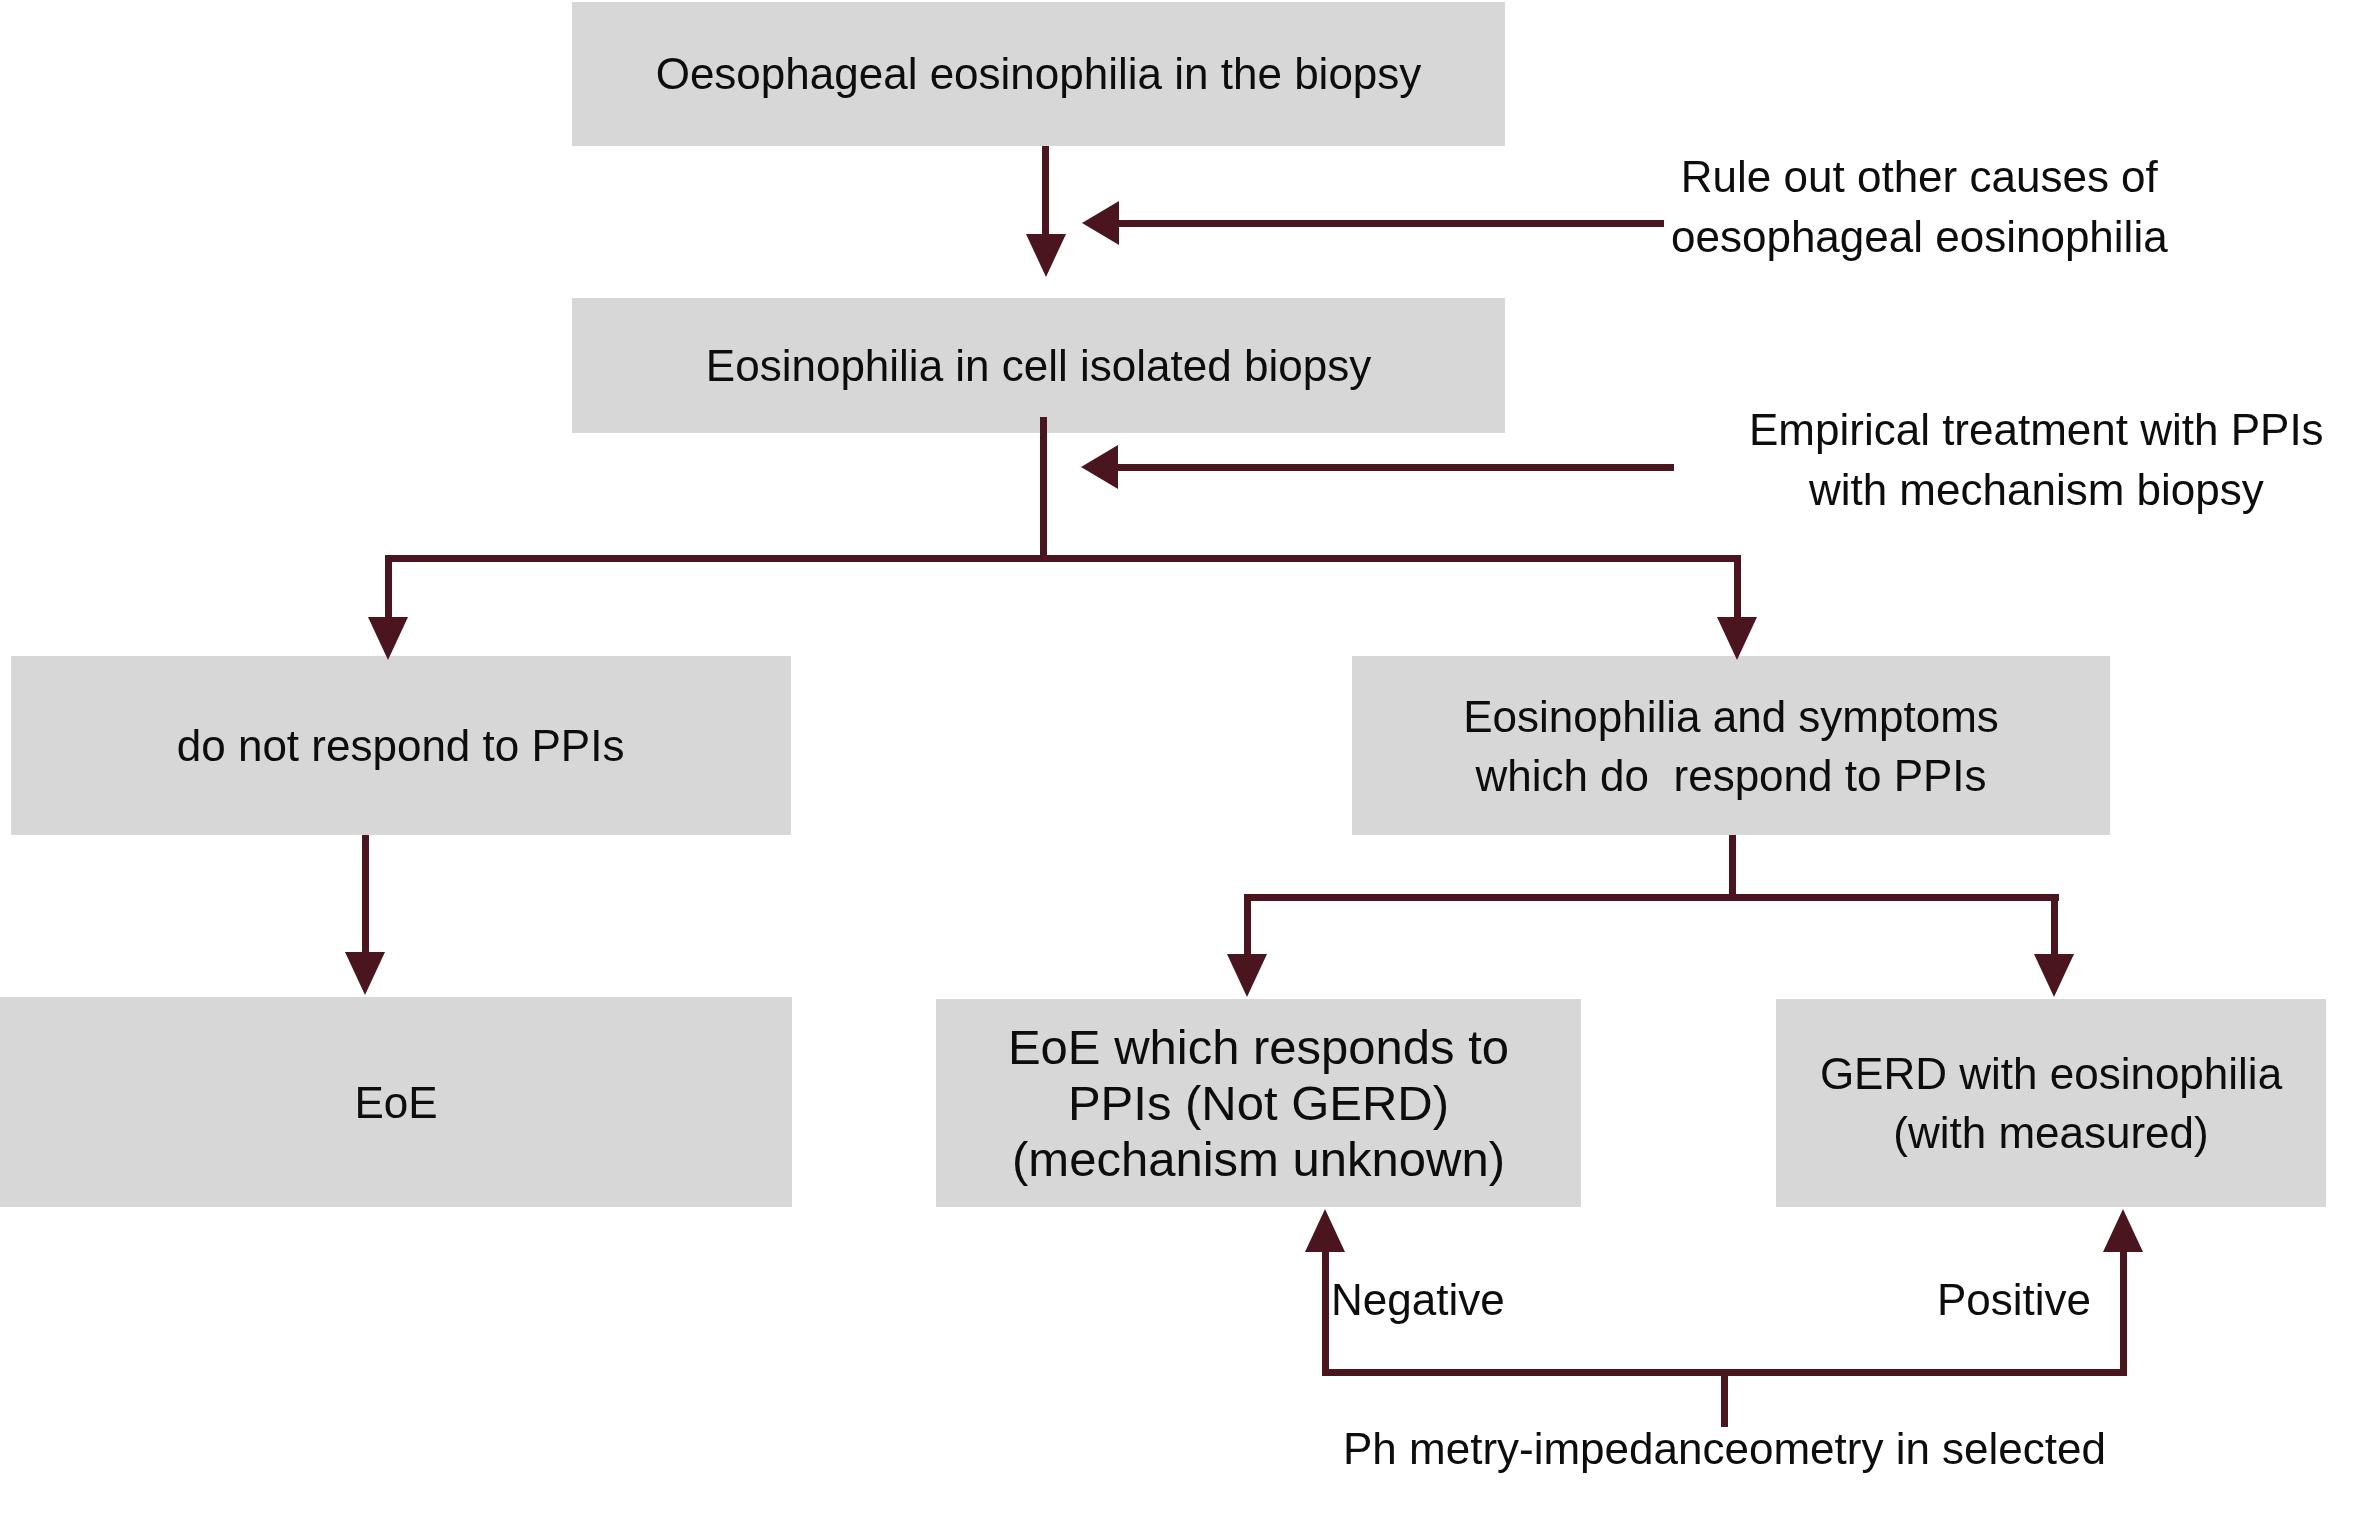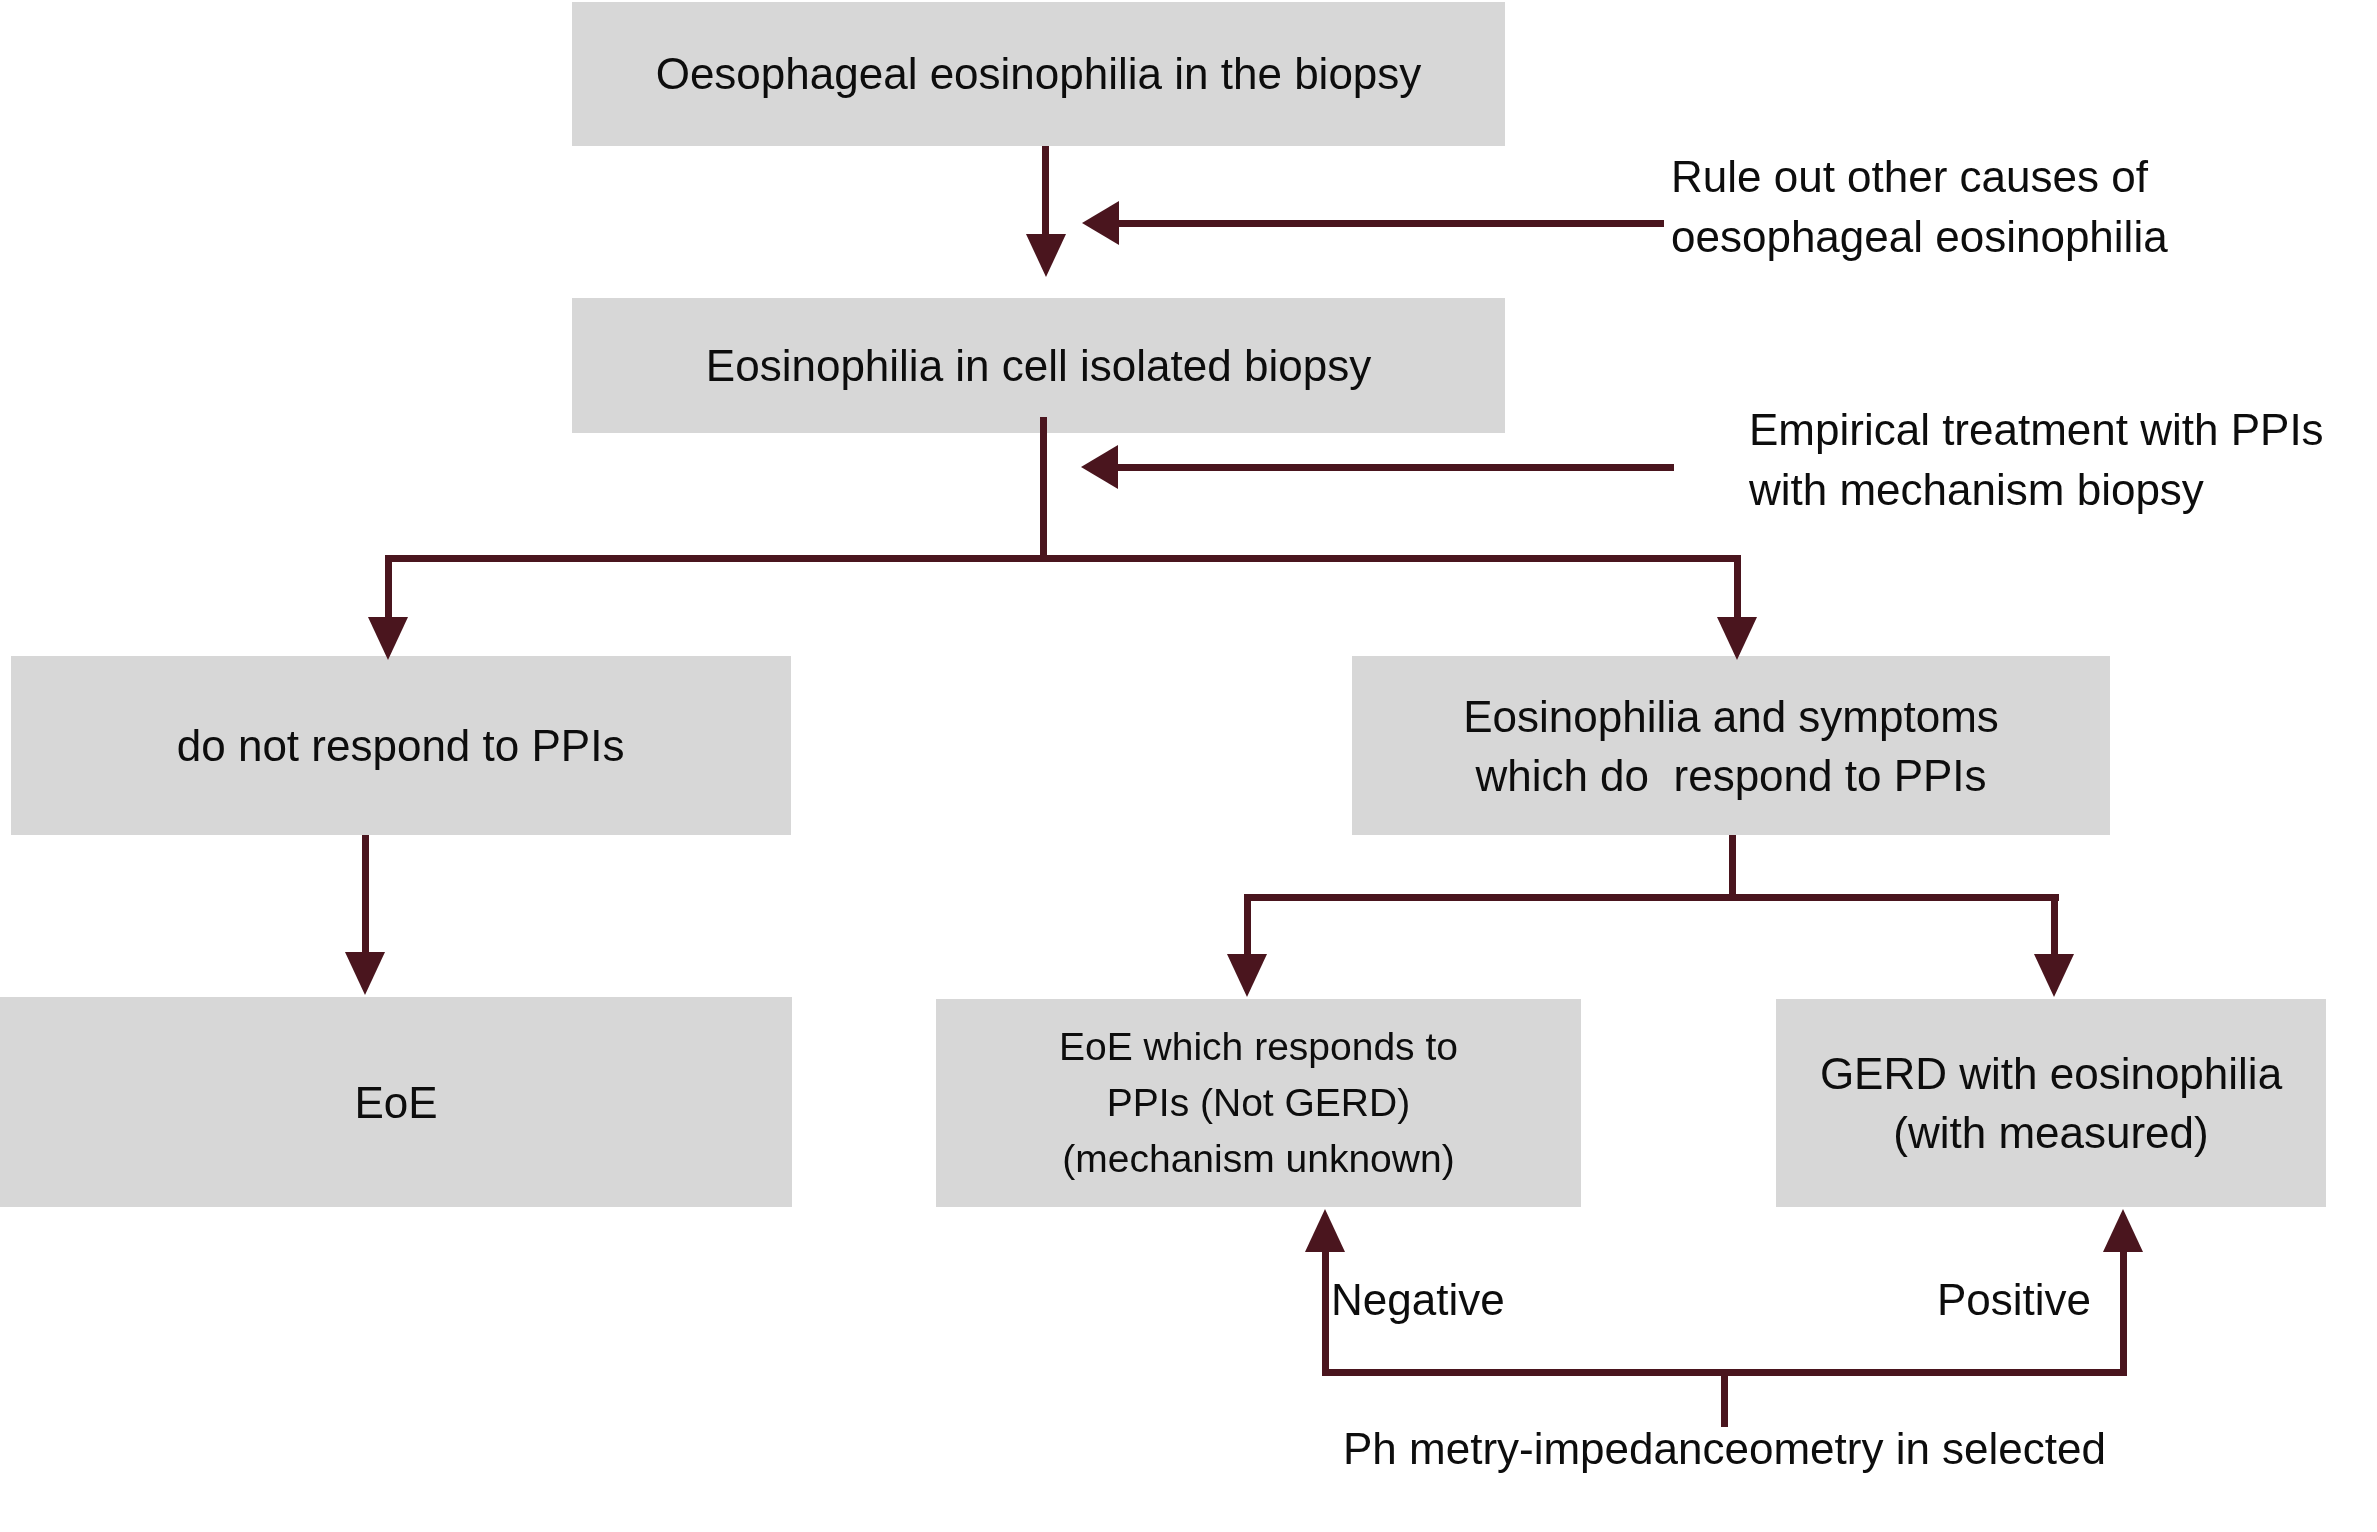--- a/index.html
+++ b/index.html
@@ -21,21 +21,21 @@
     background:var(--boxfill);
     display:flex;flex-direction:column;
     align-items:center;justify-content:center;
     text-align:center;
     font-size:44px;line-height:59px;
   }
   .nl{white-space:pre-wrap;display:block;}
   .ann{
     position:absolute;
     font-size:44px;line-height:60px;
-    text-align:left;white-space:nowrap;
+    text-align:center;white-space:nowrap;
   }
   .ann.center{text-align:center;white-space:normal;}
   .lbl{
     position:absolute;font-size:44px;line-height:53px;white-space:nowrap;
   }
   .line{position:absolute;background:var(--maroon);}
   .ah{position:absolute;width:0;height:0;}
   .ah.down{border-left:20.4px solid transparent;border-right:20.4px solid transparent;border-top:43px solid var(--maroon);}
   .ah.up{border-left:20.4px solid transparent;border-right:20.4px solid transparent;border-bottom:43px solid var(--maroon);}
   .ah.left{border-top:22px solid transparent;border-bottom:22px solid transparent;border-right:37px solid var(--maroon);}
@@ -59,21 +59,21 @@
 
   <div class="node" style="left:1352px;top:656px;width:758px;height:179px;">
     <span class="nl">Eosinophilia and symptoms</span>
     <span class="nl">which do  respond to PPIs</span>
   </div>
 
   <div class="node" style="left:0px;top:997px;width:792px;height:210px;">
     <span class="nl">EoE</span>
   </div>
 
-  <div class="node" style="left:936px;top:999px;width:645px;height:208px;font-size:39px;line-height:56px;">
+  <div class="node" style="left:936px;top:999px;width:645px;height:208px;font-size:49px;line-height:56px;">
     <span class="nl">EoE which responds to</span>
     <span class="nl">PPIs (Not GERD)</span>
     <span class="nl">(mechanism unknown)</span>
   </div>
 
   <div class="node" style="left:1776px;top:999px;width:550px;height:208px;">
     <span class="nl">GERD with eosinophilia</span>
     <span class="nl">(with measured)</span>
   </div>
 

